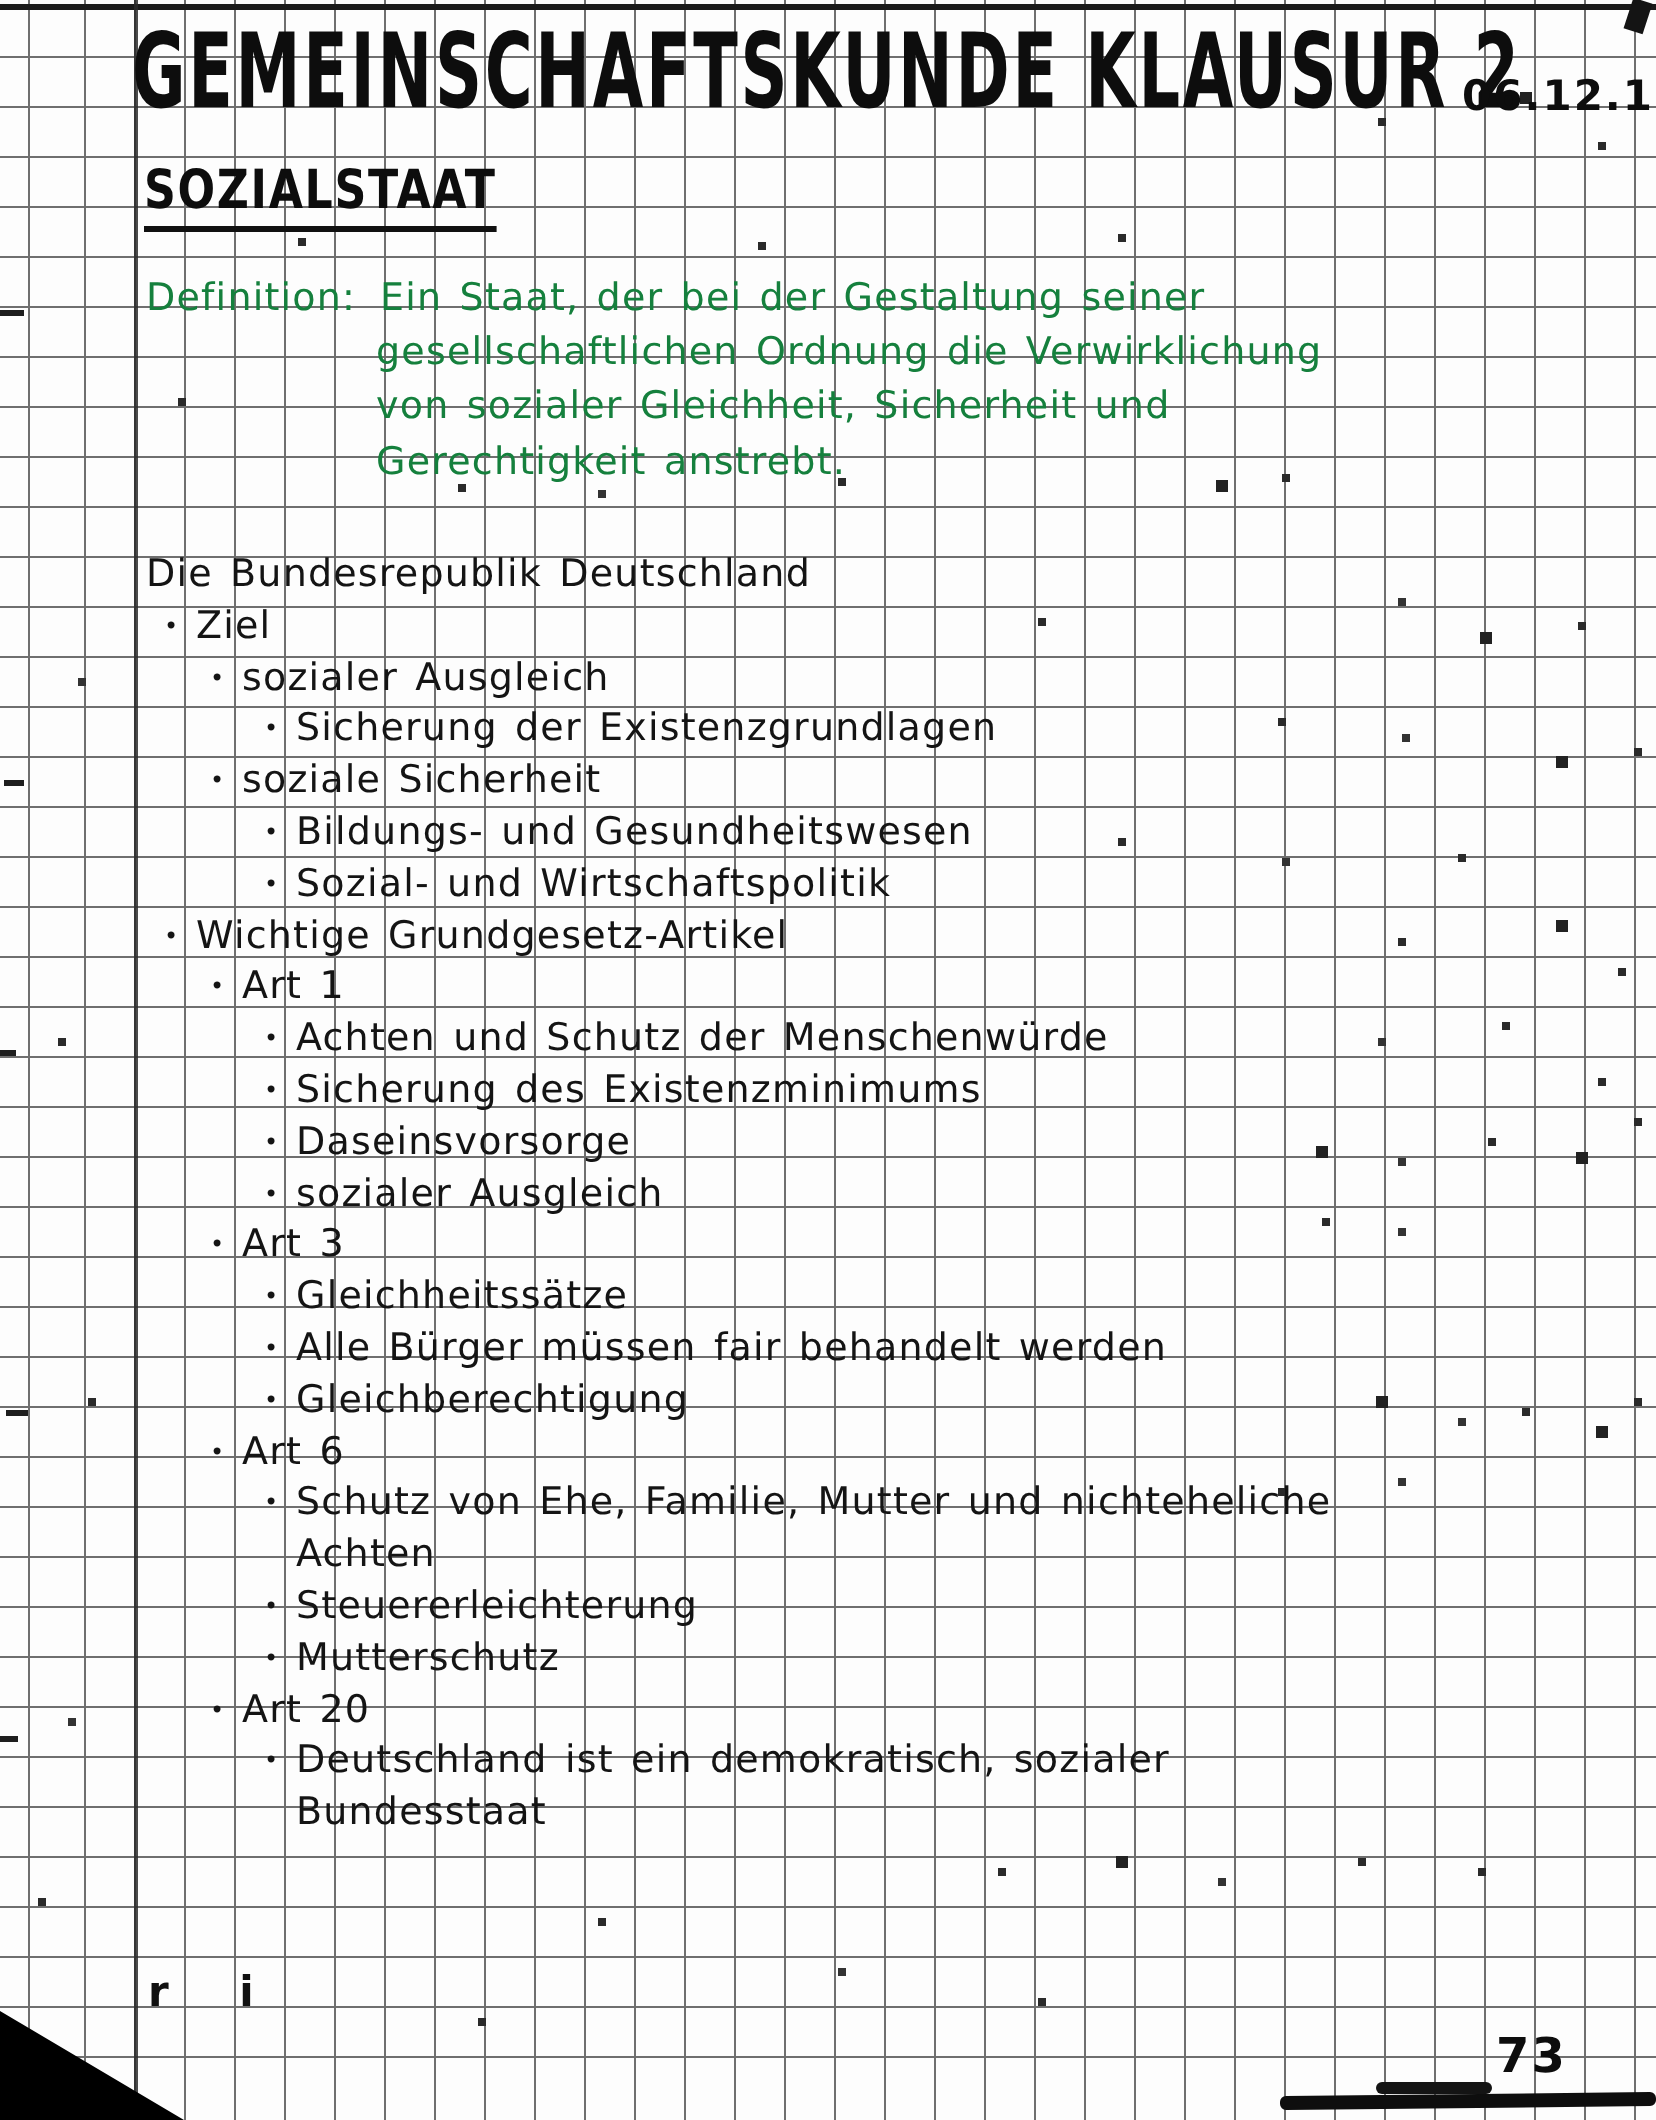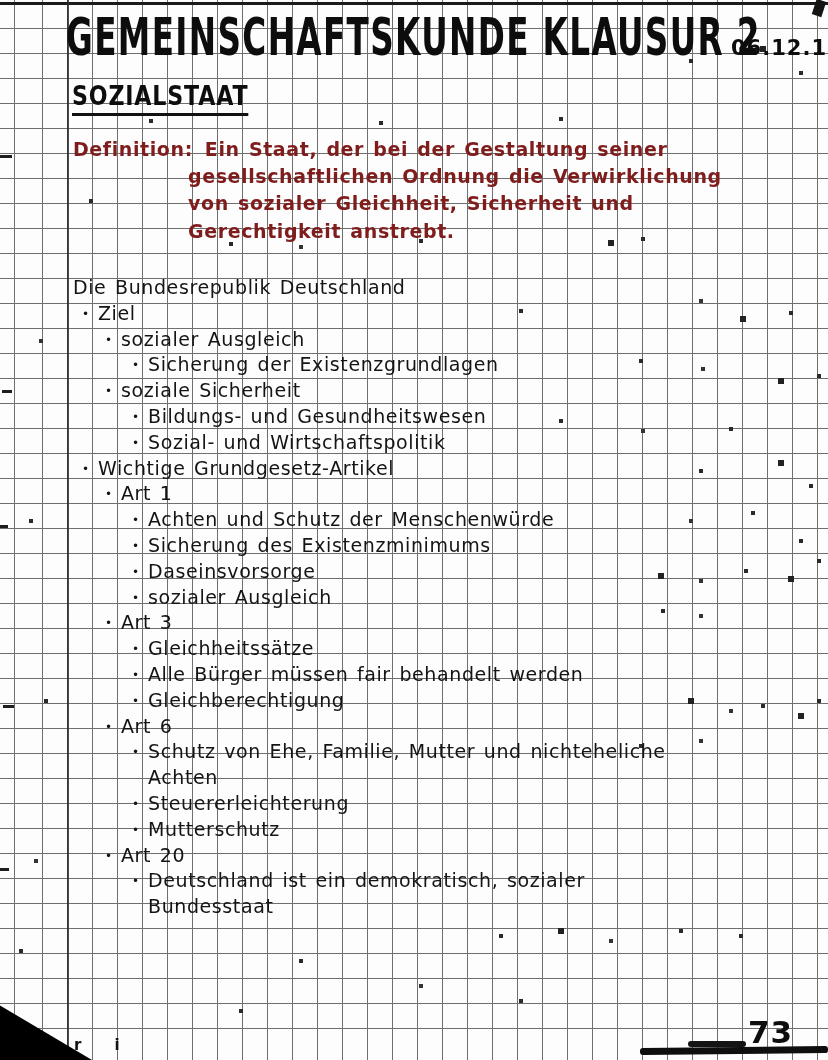--- a/index.html
+++ b/index.html
@@ -32,44 +32,44 @@
   .heading{
     position:absolute;left:72px;top:80px;white-space:nowrap;
     font-size:27px;font-weight:700;letter-spacing:1px;color:#0d0d0d;
     border-bottom:3px solid #111;padding-bottom:2px;
     transform:scaleX(0.82);transform-origin:top left;
   }
 
   .definition{
     position:absolute;left:73px;top:136px;width:740px;
     font-size:19px;line-height:27.2px;letter-spacing:.6px;word-spacing:2px;
-    color:#7f1d1d;font-weight:700;
+    color:#15803d;font-weight:400;
   }
   .def-label{margin-right:12px;}
   .def-cont{margin-left:115px;}
 
   .outline{
     position:absolute;left:73px;top:276px;width:750px;
     font-size:19px;letter-spacing:.6px;word-spacing:2px;
     color:#141414;font-weight:500;
   }
   .outline-row{height:25.8px;white-space:nowrap;}
   .outline-row .bullet{display:inline-block;width:16px;font-size:12px;vertical-align:2px;}
   .lvl0{margin-left:0;}
   .lvl1{margin-left:9px;}
   .lvl2{margin-left:32px;}
   .lvl3{margin-left:59px;}
 
   .page-number{
     position:absolute;left:748px;top:1014px;
-    font-size:31px;font-weight:700;color:#0d0d0d;letter-spacing:1px;
+    font-size:24px;font-weight:700;color:#0d0d0d;letter-spacing:1px;
   }
   .stray-marks{
-    position:absolute;left:74px;top:1036px;
-    font-size:15px;font-weight:700;letter-spacing:14px;color:#111;
+    position:absolute;left:74px;top:984px;
+    font-size:21px;font-weight:700;letter-spacing:14px;color:#111;
   }
 
   .corner-triangle{
     position:absolute;left:0;top:1002px;width:92px;height:58px;background:#000;
     clip-path:polygon(0 6%,100% 100%,0 100%);
   }
   .bottom-smudge{position:absolute;left:640px;top:1047px;width:188px;height:7px;background:#0e0e0e;border-radius:3px;transform:rotate(-.6deg);}
   .bottom-smudge-2{position:absolute;left:688px;top:1041px;width:58px;height:6px;background:#141414;border-radius:3px;}
   .corner-mark-tr{position:absolute;left:814px;top:0;width:10px;height:16px;background:#141414;transform:rotate(18deg);}
 

